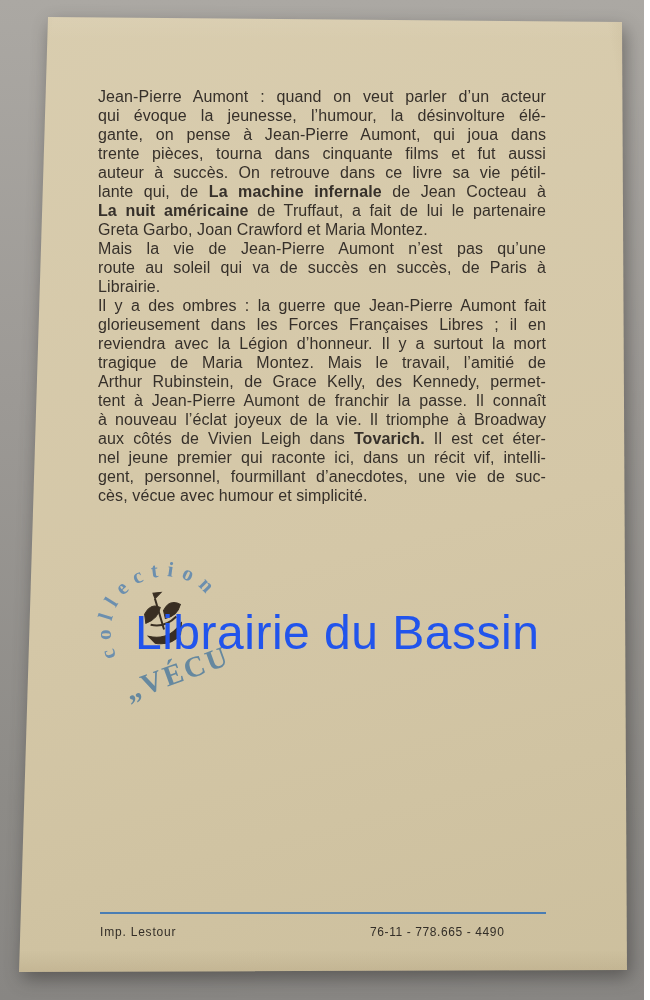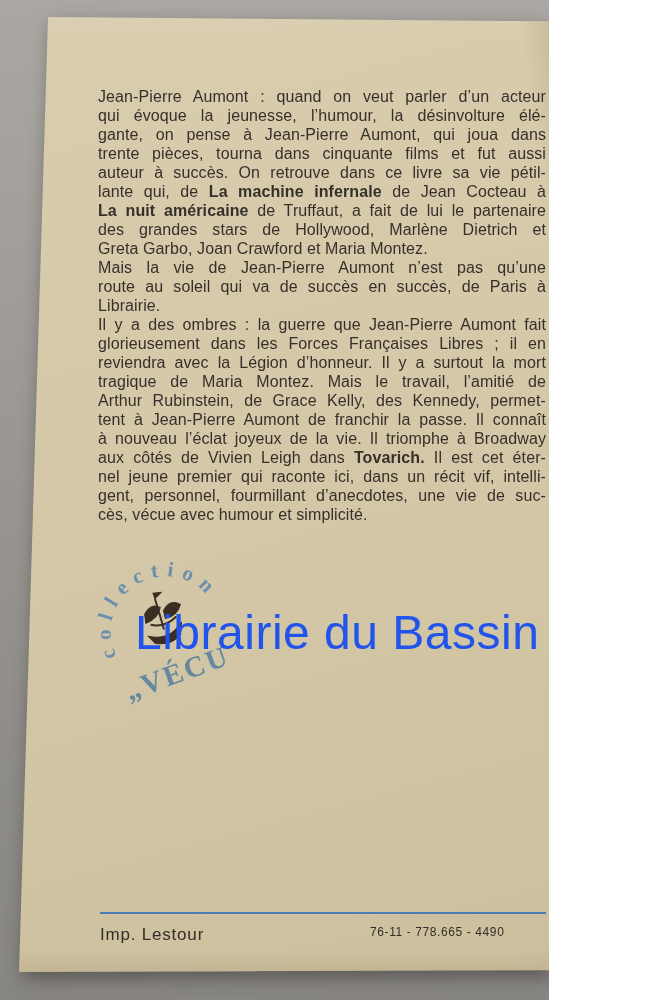--- a/index.html
+++ b/index.html
@@ -1,18 +1,18 @@
 <!DOCTYPE html>
 <html><head>
 <meta charset="utf-8">
 <style>
   html,body{margin:0;padding:0;}
   body{width:650px;height:1000px;font-family:"Liberation Sans",sans-serif;}
   .stage{
-    position:relative;width:549px;height:1000px;overflow:hidden;
+    position:relative;width:644px;height:1000px;overflow:hidden;
     background:linear-gradient(180deg,#aba8a3 0%,#9c9995 40%,#8d8b87 80%,#888683 100%);
   }
   .cover-wrap{position:absolute;inset:0;filter:drop-shadow(3px 7px 9px rgba(35,33,30,.45));}
   .cover{
     position:absolute;inset:0;
     clip-path:polygon(48px 17px,622px 22px,627px 970px,19px 972px);
     background:
       linear-gradient(100deg, rgba(115,90,50,.20), rgba(115,90,50,0) 7%),
       linear-gradient(260deg, rgba(115,90,50,.16), rgba(115,90,50,0) 5%),
       linear-gradient(0deg,   rgba(105,80,45,.24), rgba(105,80,45,0) 5%),
@@ -29,21 +29,21 @@
   .blurb .b{font-weight:bold;}
   .stamp{position:absolute;left:82px;top:550px;width:170px;height:170px;opacity:.88;}
   .stamp text{font-family:"Liberation Serif",serif;}
   .watermark{
     position:absolute;left:135px;top:611px;width:430px;
     font-size:48px;line-height:44px;letter-spacing:.5px;
     color:#2154ec;white-space:nowrap;
   }
   .footer-rule{position:absolute;left:100px;top:912px;width:446px;height:2px;background:#4a7db3;}
   .imprint{
-    position:absolute;left:100px;top:925px;font-size:17px;letter-spacing:.8px;
+    position:absolute;left:100px;top:925px;font-size:12px;letter-spacing:.8px;
     color:#332e27;font-weight:500;
   }
   .print-code{
     position:absolute;left:370px;top:925px;width:176px;text-align:left;
     font-size:12px;letter-spacing:.6px;color:#332e27;font-weight:500;
   }
 </style>
 </head>
 <body>
 
@@ -54,21 +54,20 @@
   </div>
 
   <div class="blurb">
       <div class="blurb-line just"><span>Jean-Pierre Aumont : quand on veut parler d’un acteur</span></div>
       <div class="blurb-line just"><span>qui évoque la jeunesse, l’humour, la désinvolture élé-</span></div>
       <div class="blurb-line just"><span>gante, on pense à Jean-Pierre Aumont, qui joua dans</span></div>
       <div class="blurb-line just"><span>trente pièces, tourna dans cinquante films et fut aussi</span></div>
       <div class="blurb-line just"><span>auteur à succès. On retrouve dans ce livre sa vie pétil-</span></div>
       <div class="blurb-line just"><span>lante qui, de </span><span class="b">La machine infernale</span><span> de Jean Cocteau à</span></div>
       <div class="blurb-line just"><span class="b">La nuit américaine</span><span> de Truffaut, a fait de lui le partenaire</span></div>
-      <div class="blurb-line just"><span>des grandes stars de Hollywood, Marlène Dietrich et</span></div>
       <div class="blurb-line"><span>Greta Garbo, Joan Crawford et Maria Montez.</span></div>
       <div class="blurb-line just"><span>Mais la vie de Jean-Pierre Aumont n’est pas qu’une</span></div>
       <div class="blurb-line just"><span>route au soleil qui va de succès en succès, de Paris à</span></div>
       <div class="blurb-line"><span>Librairie.</span></div>
       <div class="blurb-line just"><span>Il y a des ombres : la guerre que Jean-Pierre Aumont fait</span></div>
       <div class="blurb-line just"><span>glorieusement dans les Forces Françaises Libres ; il en</span></div>
       <div class="blurb-line just"><span>reviendra avec la Légion d’honneur. Il y a surtout la mort</span></div>
       <div class="blurb-line just"><span>tragique de Maria Montez. Mais le travail, l’amitié de</span></div>
       <div class="blurb-line just"><span>Arthur Rubinstein, de Grace Kelly, des Kennedy, permet-</span></div>
       <div class="blurb-line just"><span>tent à Jean-Pierre Aumont de franchir la passe. Il connaît</span></div>

